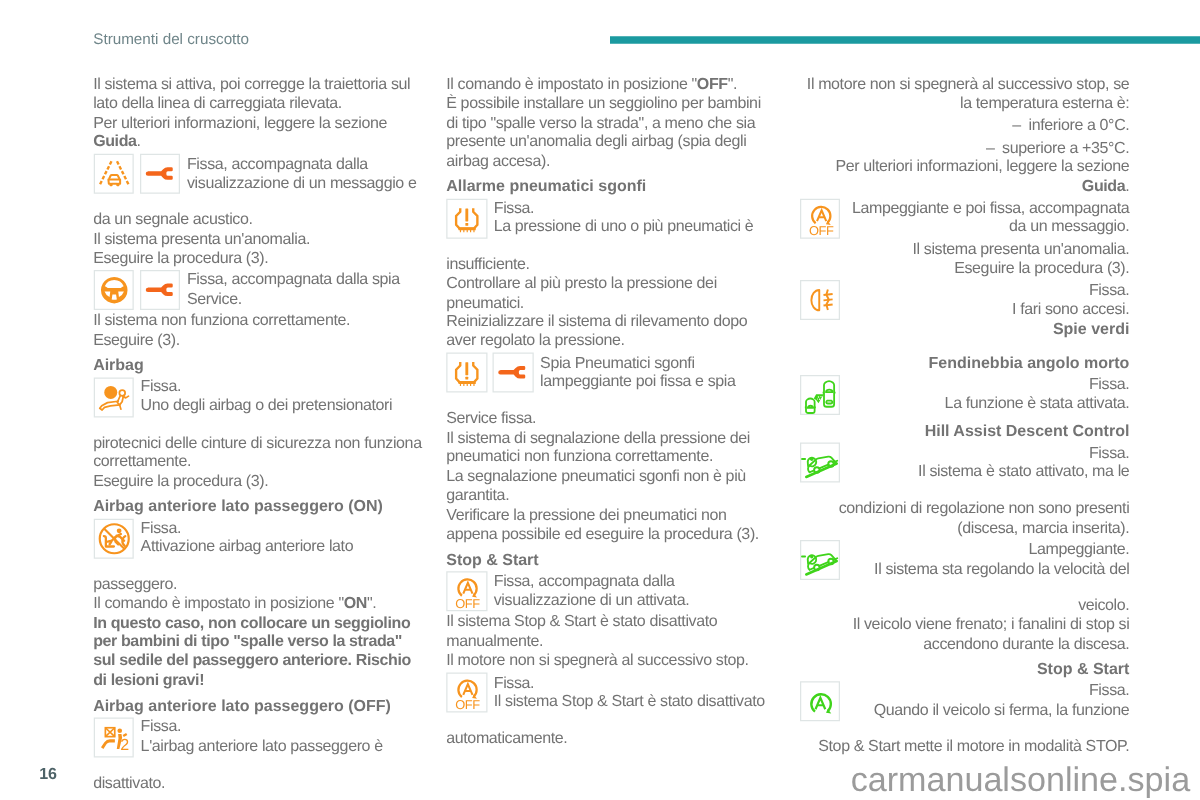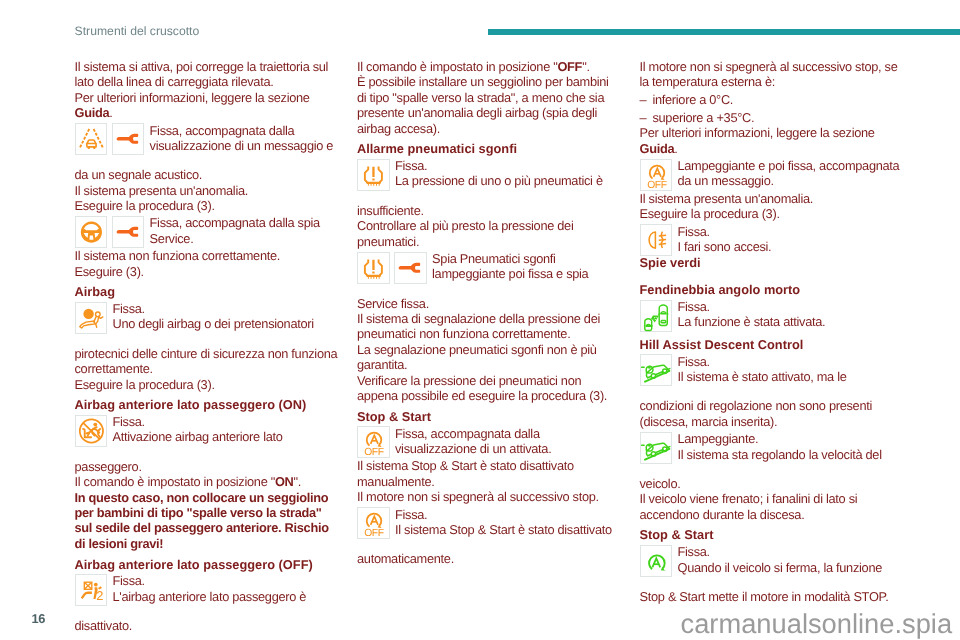--- a/index.html
+++ b/index.html
@@ -1,24 +1,24 @@
 <!DOCTYPE html>
 <html><head>
 <meta charset="utf-8">
 <style>
   html,body{margin:0;padding:0;}
   body{width:960px;height:640px;background:#ffffff;font-family:"Liberation Sans",sans-serif;overflow:hidden;
        -webkit-font-smoothing:antialiased;text-rendering:geometricPrecision;}
   .page{position:relative;width:924px;height:640px;}
   .hdr-title{position:absolute;left:74.6px;top:23.5px;font-size:12.2px;color:#6f8589;letter-spacing:0;}
   .hdr-rule{position:absolute;left:488px;top:28.9px;width:472px;height:6.6px;background:#1b9aa0;}
-  .col{position:absolute;top:58.7px;font-size:12.8px;letter-spacing:-0.3px;line-height:15.45px;color:#7f1d1d;}
+  .col{position:absolute;top:58.7px;font-size:12.8px;letter-spacing:-0.3px;line-height:15.45px;color:#737373;}
   .col1{left:74.5px;width:266px;}
   .col2{left:357px;width:260px;}
-  .col3{left:639.5px;width:264px;}
+  .col3{left:639.5px;width:264px;text-align:right;}
   .p{margin:0;}
   .h{margin:5.3px 0 0 0;font-weight:bold;letter-spacing:0;}
   .h+.entry{margin-top:1.9px;}
   .hmaj{margin-top:-1.4px;margin-bottom:12.0px;}
   .entry{display:flex;align-items:flex-start;margin-top:2.6px;}
   .icorow{flex:0 0 auto;display:flex;}
   .ico{display:block;width:32.8px;height:32px;border:1px solid #dfe5e5;box-sizing:border-box;
        background:#fff;margin-right:4.3px;}
   .ico:last-child{margin-right:0;}
   .ico svg{display:block;width:32.8px;height:32px;margin:-1px 0 0 -1px;}
@@ -162,20 +162,21 @@
                 <rect x="14.9" y="19.4" width="2.3" height="2.2" rx="0.4"></rect>
                 <path d="M8.8 23.0 h14.4 v2.1 h-0.95 v1.7 h-0.95 v-1.7 h-1.75 v1.7 h-0.95 v-1.7 h-1.75 v1.7 h-0.95 v-1.7 h-1.75 v1.7 h-0.95 v-1.7 h-1.75 v1.7 h-0.95 v-1.7 h-0.95 z"></path>
               </g>
             </svg>
           </span>
         </div>
         <p class="p etext">Fissa.<br>La pressione di uno o più pneumatici è</p>
       </div>
       <p class="p erest">insufficiente.</p>
       <p class="p">Controllare al più presto la pressione dei pneumatici.</p>
+      <p class="p">Reinizializzare il sistema di rilevamento dopo aver regolato la pressione.</p>
       <div class="entry">
         <div class="icorow">
           <span class="ico">
             <svg viewBox="0 0 32 32" xmlns="http://www.w3.org/2000/svg">
               <g fill="none" stroke="#F7941E" stroke-width="1.9" stroke-linejoin="miter">
                 <path d="M10.8 7.6 v2.8 l-3.3 3.4 v7.0 l2.6 2.9 h11.8 l2.6-2.9 v-7.0 l-3.3-3.4 v-2.8"></path>
               </g>
               <g fill="#F7941E">
                 <rect x="14.9" y="7.8" width="2.3" height="10.3" rx="0.3"></rect>
                 <rect x="14.9" y="19.4" width="2.3" height="2.2" rx="0.4"></rect>
@@ -344,21 +345,21 @@
                 <path d="M7.5 18.6 a3.4 3.4 0 1 0 -1.7 -3.3 l0.25 3.5"></path>
                 <path d="M1.2 13.2 h2.5"></path>
               </g>
               <circle cx="9.0" cy="13.4" r="1.35" fill="#3FD41A"></circle>
             </svg>
           </span>
         </div>
         <p class="p etext">Lampeggiante.<br>Il sistema sta regolando la velocità del</p>
       </div>
       <p class="p erest">veicolo.</p>
-      <p class="p">Il veicolo viene frenato; i fanalini di lato si accendono durante la discesa.</p>
+      <p class="p">Il veicolo viene frenato; i fanalini di stop si accendono durante la discesa.</p>
       <p class="h">Stop &amp; Start</p>
       <div class="entry">
         <div class="icorow">
           <span class="ico">
             <svg viewBox="0 0 32 32" xmlns="http://www.w3.org/2000/svg">
               <g fill="none" stroke="#3FD41A" stroke-width="1.9" stroke-linecap="butt">
                 <path d="M11.6 24.3 A7.8 7.8 0 1 1 21.9 23.8"></path>
               </g>
               <path fill="#3FD41A" d="M24.6 25.7 l-4.2-0.55 1.45-2.95 z"></path>
               <g fill="none" stroke="#3FD41A" stroke-width="1.75" stroke-linejoin="miter">

